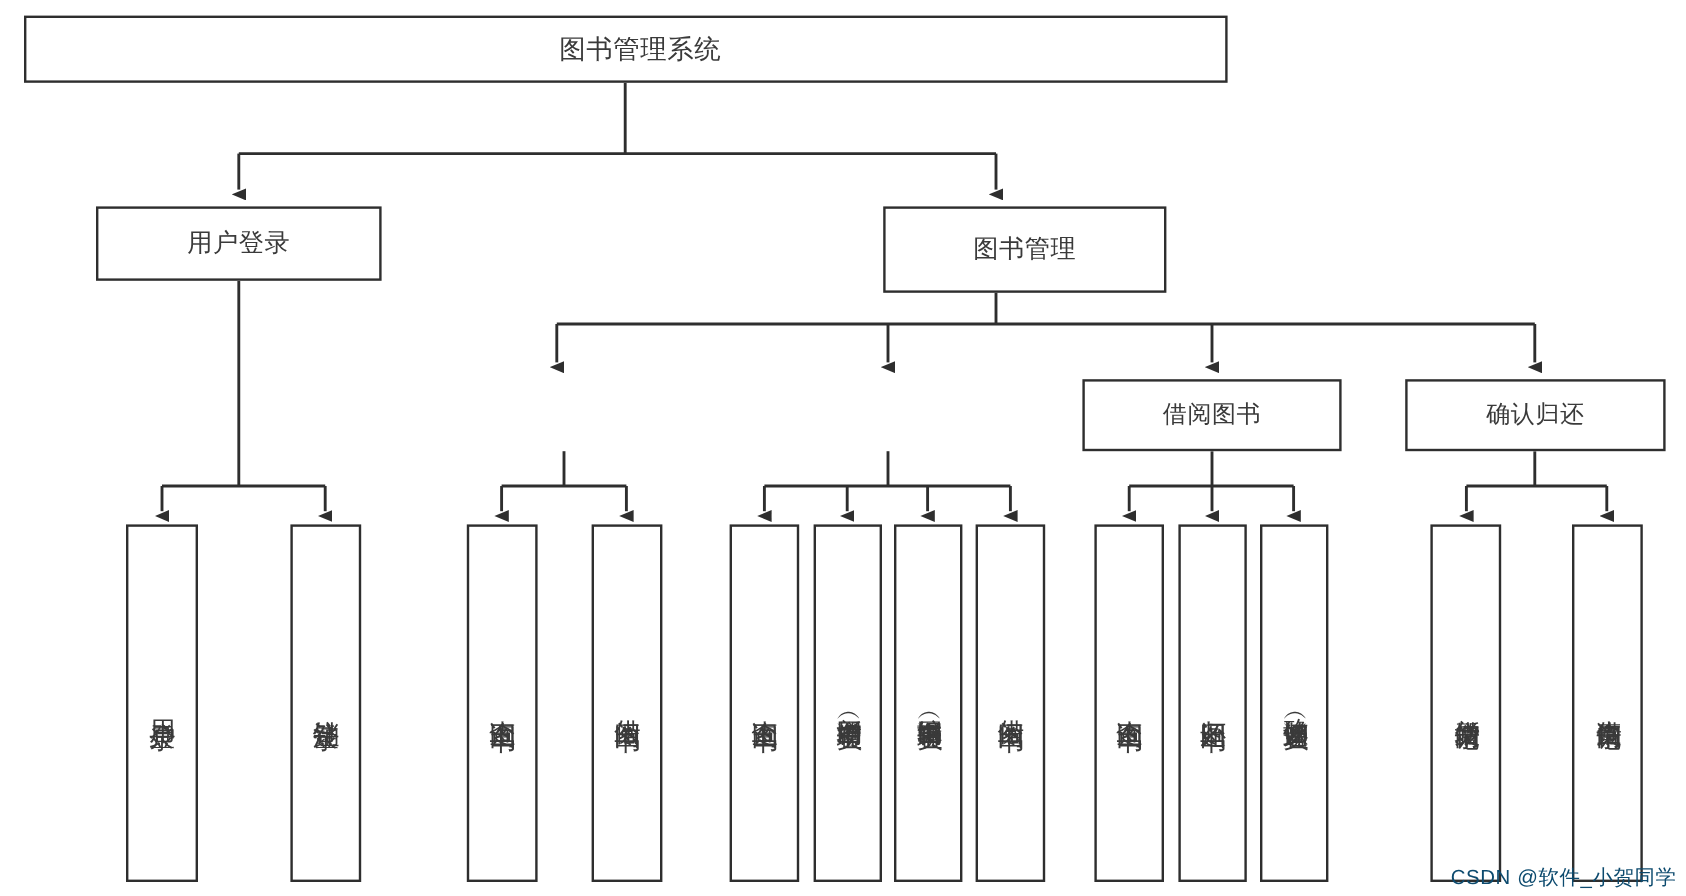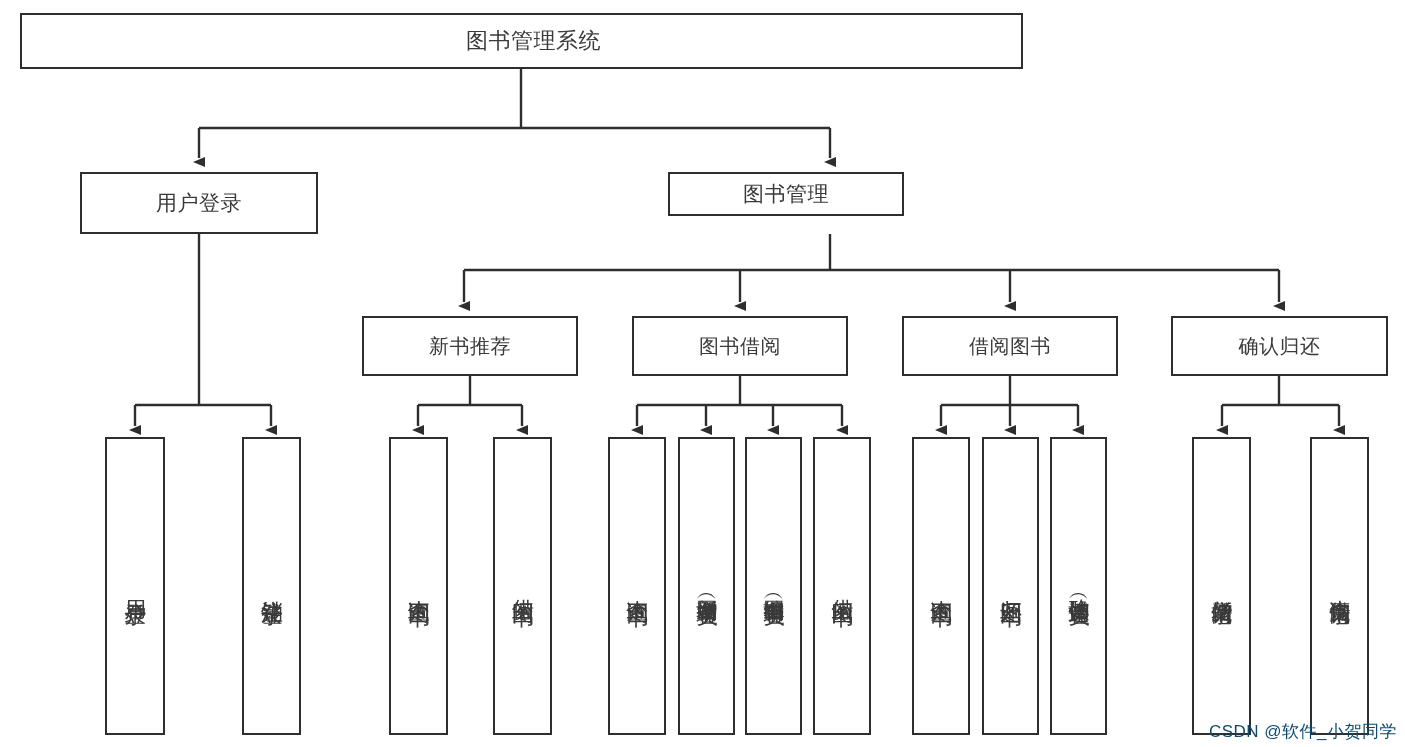--- a/index.html
+++ b/index.html
@@ -134,25 +134,23 @@
       <path d="M1222,405 L1339,405"></path>
       <path d="M1222,405 L1222,426" marker-end="url(#arrow)"></path>
       <path d="M1339,405 L1339,426" marker-end="url(#arrow)"></path>
     </g>
   </svg>
 
   <div class="node root" style="left:20px; top:13px; width:1003px; height:56px;">图书管理系统</div>
 
   <div class="node level2" style="left:80px; top:172px; width:238px; height:62px;">用户登录</div>
 
-  <div class="node level2" style="left:668px; top:172px; width:236px; height:44px;">图书管理</div>
-
-  <div class="node level3" style="left:362px; top:316px; width:216px; height:60px;">新书推荐</div>
-
-  <div class="node level3" style="left:632px; top:316px; width:216px; height:60px;">图书借阅</div>
+  <div class="node level2" style="left:736px; top:172px; width:236px; height:72px;">图书管理</div>
+
+
 
   <div class="node level3" style="left:902px; top:316px; width:216px; height:60px;">借阅图书</div>
 
   <div class="node level3" style="left:1171px; top:316px; width:217px; height:60px;">确认归还</div>
 
   <div class="leaf" style="left:105px; top:437px; width:60px; height:298px;">
     <span class="vtext">用户登录</span>
   </div>
   <div class="leaf" style="left:242px; top:437px; width:59px; height:298px;">
     <span class="vtext">注销登录</span>

